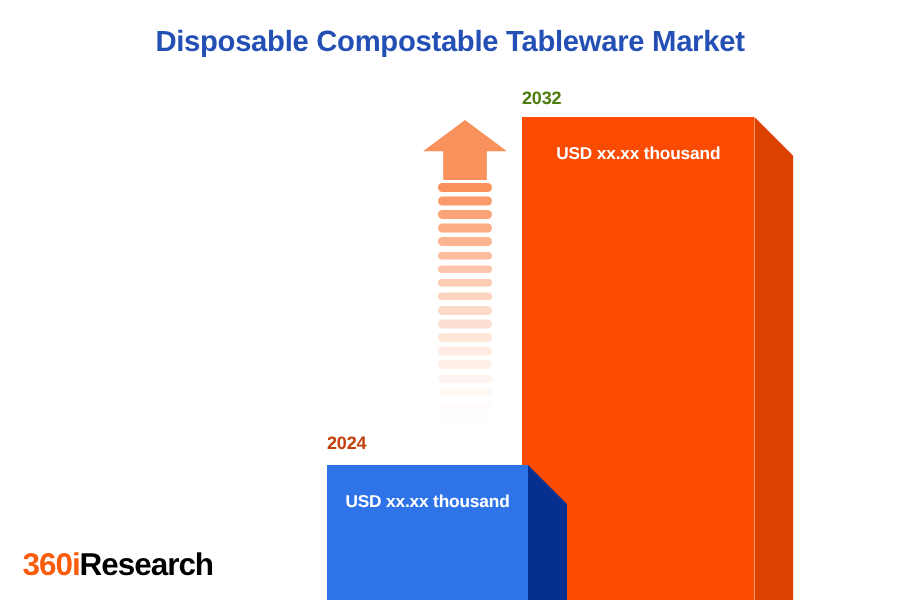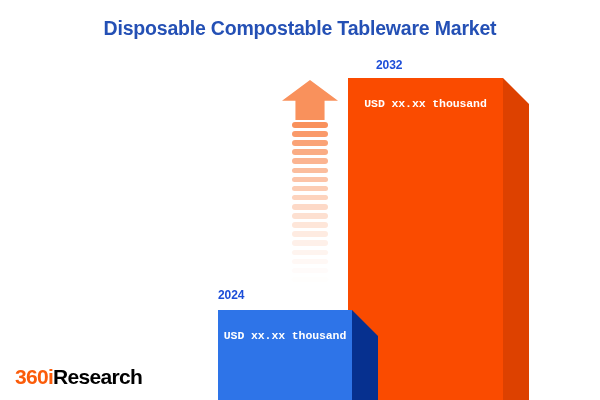--- a/index.html
+++ b/index.html
@@ -28,21 +28,21 @@
     width: 600px;
     text-align: center;
     font-size: 19.5px;
     font-weight: bold;
     color: #2450b5;
     letter-spacing: -0.2px;
     white-space: nowrap;
   }
 
   
-  .bar-group { position: absolute; font-family: Liberation Mono, monospace; }
+  .bar-group { position: absolute; }
 
   
   #bar-2032-group { left: 348px; top: 78px; width: 181px; height: 322px; }
   #bar-2032-face {
     position: absolute; left: 0; top: 0;
     width: 155px; height: 322px;
     background: #fa4b00;
   }
   #bar-2032-side {
     position: absolute; left: 155px; top: 0;
@@ -56,23 +56,22 @@
     text-align: center;
     font-size: 11.5px;
     font-weight: bold;
     color: #ffffff;
     letter-spacing: -0.1px;
   }
   #bar-2032-year {
     position: absolute; left: 348px; top: 58px;
     font-size: 12px;
     font-weight: bold;
-    color: #1d4ed8;
-    letter-spacing: -0.1px;
-    margin-left: 28px;
+    color: #4d7c0f;
+    letter-spacing: -0.1px;
   }
 
   
   #bar-2024-group { left: 218px; top: 310px; width: 160px; height: 90px; }
   #bar-2024-face {
     position: absolute; left: 0; top: 0;
     width: 134px; height: 90px;
     background: #2e74e8;
   }
   #bar-2024-side {
@@ -87,21 +86,21 @@
     text-align: center;
     font-size: 11.5px;
     font-weight: bold;
     color: #ffffff;
     letter-spacing: -0.1px;
   }
   #bar-2024-year {
     position: absolute; left: 218px; top: 288px;
     font-size: 12px;
     font-weight: bold;
-    color: #1d4ed8;
+    color: #c2410c;
     letter-spacing: -0.1px;
   }
 
   
   #growth-arrow {
     position: absolute;
     left: 282px;
     top: 80px;
     width: 56px;
     height: 215px;

